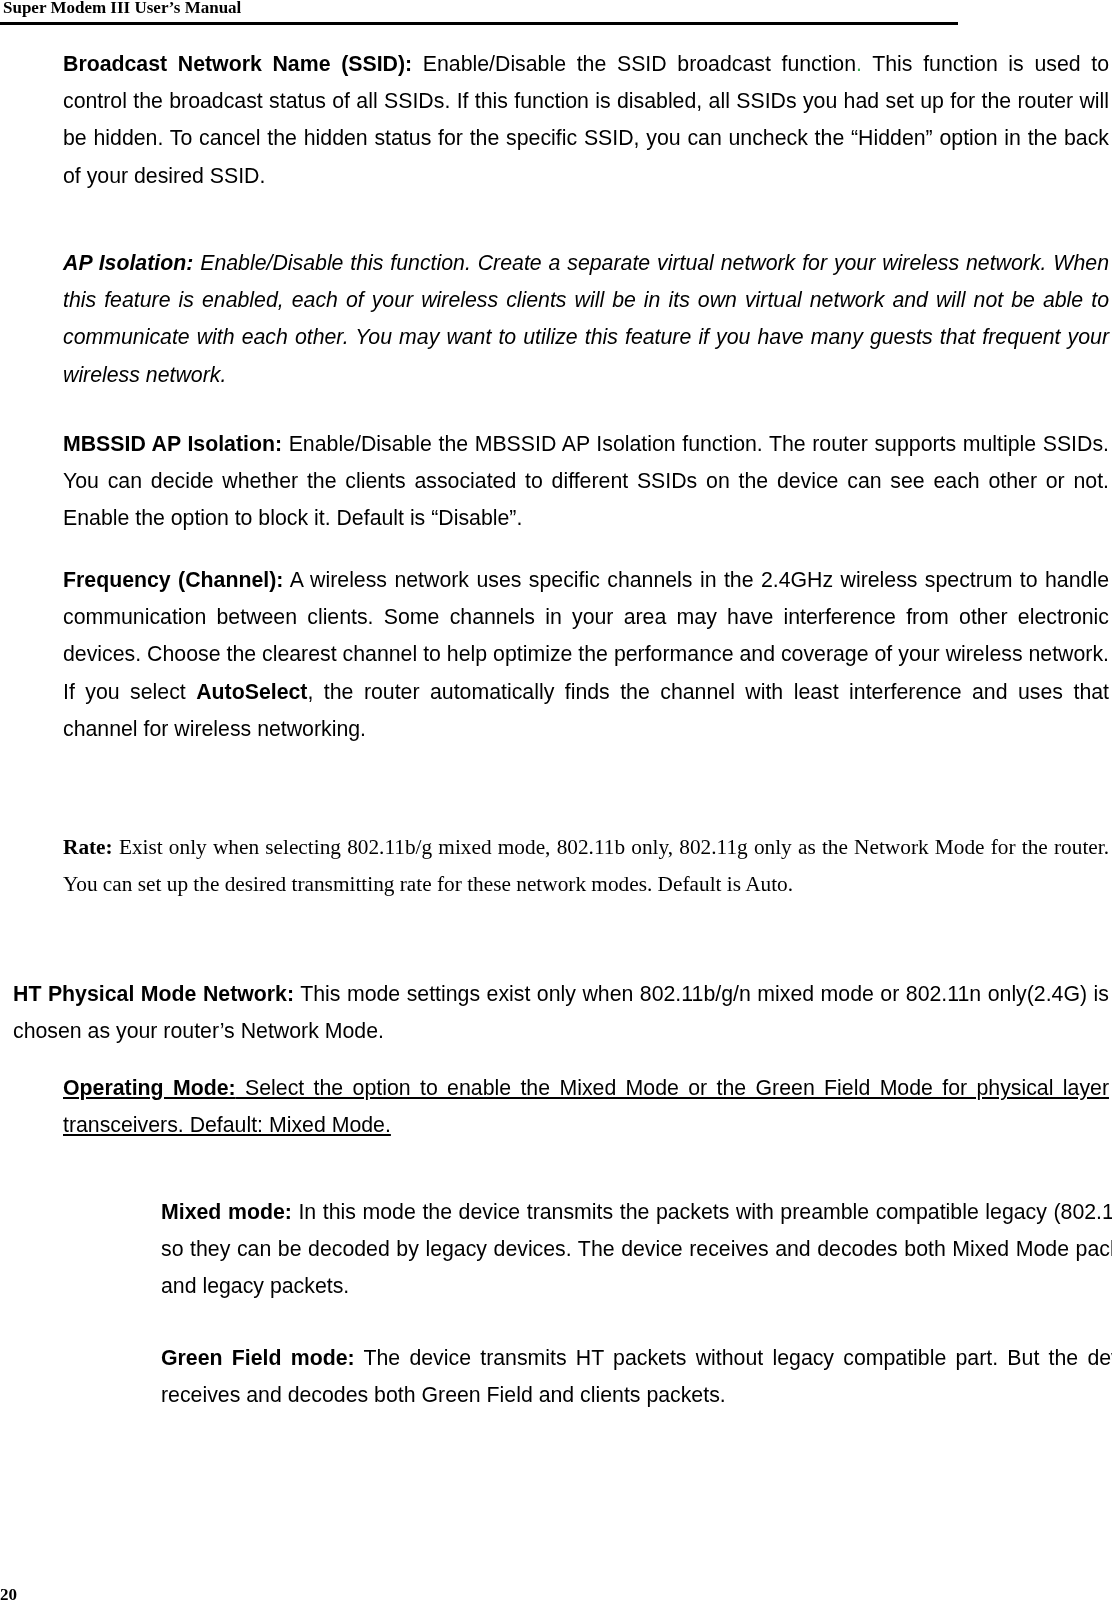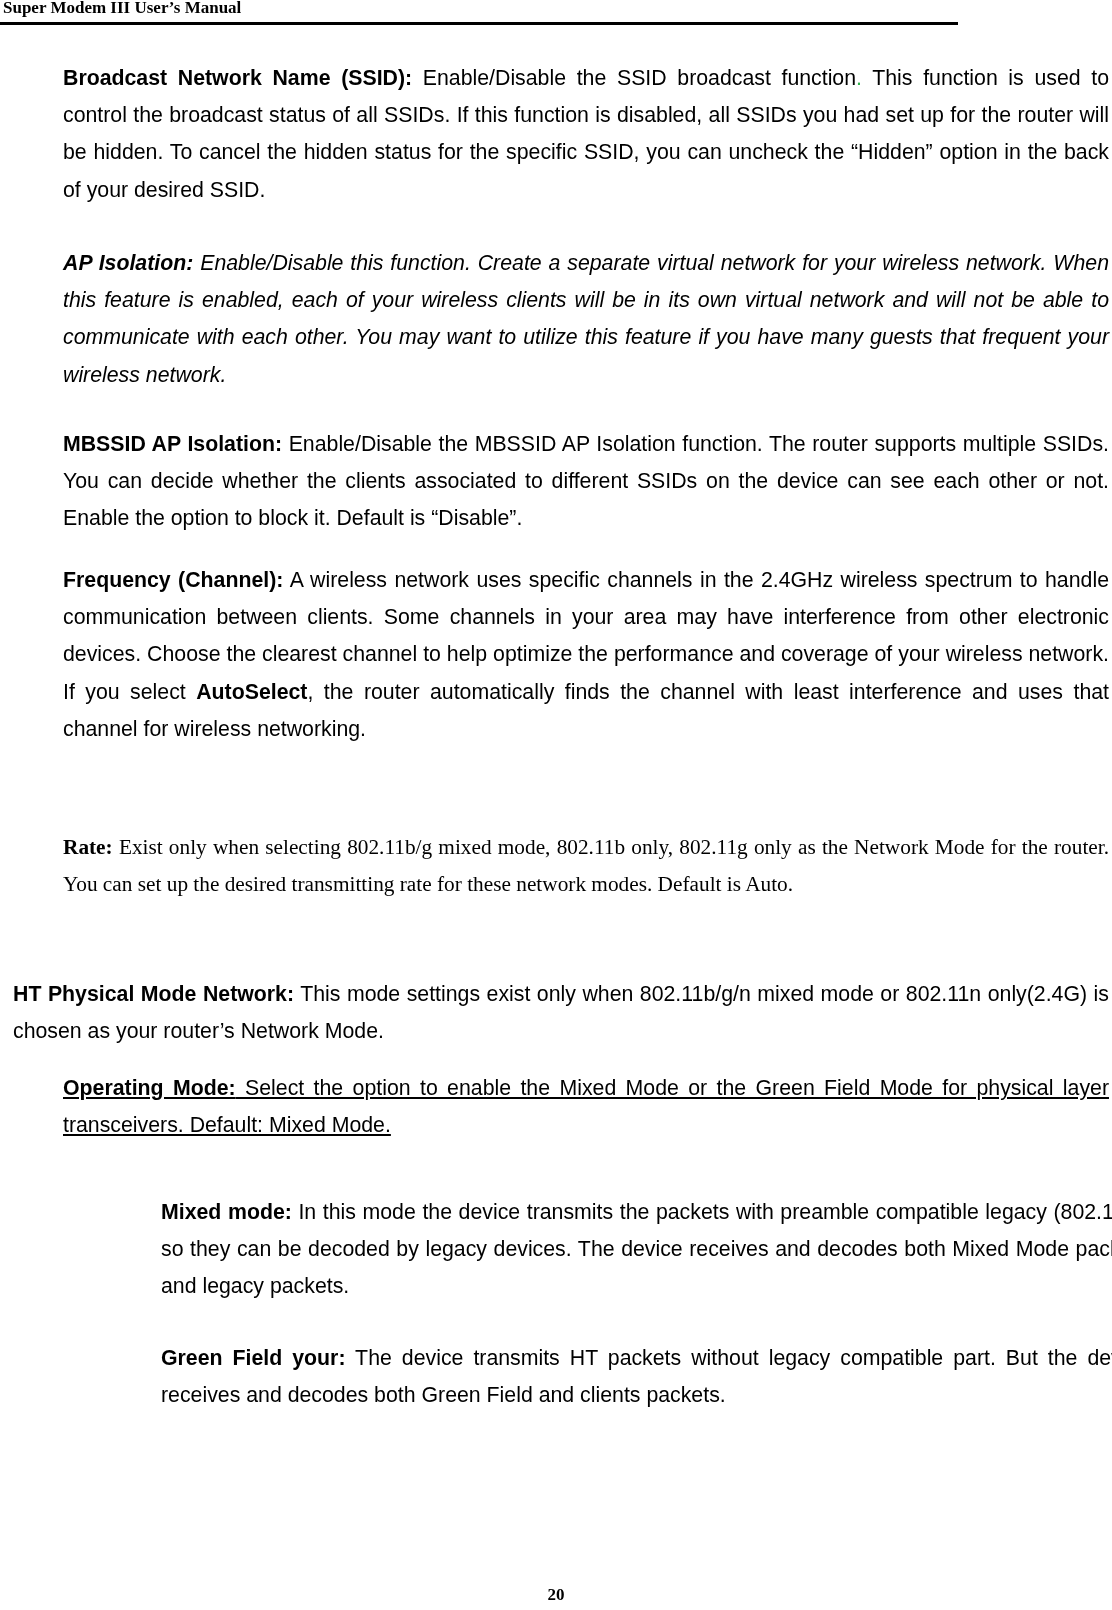--- a/index.html
+++ b/index.html
@@ -5,30 +5,30 @@
   html, body { margin:0; padding:0; background:#fff; }
   body { width:1112px; height:1610px; position:relative; overflow:hidden; color:#000; }
   .header { position:absolute; left:0; top:0; width:958px; height:22px; border-bottom:3px solid #000; }
   .header-title { position:absolute; left:3px; top:-2px; font-family:"Liberation Serif", serif; font-weight:bold; font-size:17px; }
   .para { position:absolute; font-family:"Liberation Sans", sans-serif; font-size:21.3px; line-height:37.2px; text-align:justify; }
   .para b { font-weight:bold; }
   .l1 { left:63px; width:1046px; }
   .l0 { left:13px; width:1096px; }
   .l2 { left:121px; width:988px;margin-left:40px; }
   .green { color:#2cb34a; }
-  .footer { position:absolute; left:0; width:1112px; top:1585px; text-align:center; font-family:"Liberation Serif", serif; font-weight:bold; font-size:17px; }
+  .footer { position:absolute; left:0; width:1112px; top:1585px; text-align:left; font-family:"Liberation Serif", serif; font-weight:bold; font-size:17px; }
 </style>
 </head>
 <body>
 
 <div class="header">
   <span class="header-title">Super Modem III User’s Manual</span>
 </div>
 
-<div class="para l1" style="top:60px;">
+<div class="para l1" style="top:46px;">
   <b>Broadcast Network Name (SSID):</b><span> Enable/Disable the SSID broadcast function</span><span class="green">.</span><span> This function is used to control the broadcast status of all SSIDs. If this function is disabled, all SSIDs you had set up for the router will be hidden. To cancel the hidden status for the specific SSID, you can uncheck the “Hidden” option in the back of your desired SSID.</span>
 </div>
 
 <div class="para l1" style="top:245px;font-style:italic;">
   <b>AP Isolation:</b><span> Enable/Disable this function. Create a separate virtual network for your wireless network. When this feature is enabled, each of your wireless clients will be in its own virtual network and will not be able to communicate with each other. You may want to utilize this feature if you have many guests that frequent your wireless network.</span>
 </div>
 
 <div class="para l1" style="top:426px;">
   <b>MBSSID AP Isolation:</b><span> Enable/Disable the MBSSID AP Isolation function. The router supports multiple SSIDs. You can decide whether the clients associated to different SSIDs on the device can see each other or not. Enable the option to block it. Default is “Disable”.</span>
 </div>
@@ -47,16 +47,16 @@
 
 <div class="para l1" style="top:1070px;text-decoration:underline;">
   <b>Operating Mode:</b><span> Select the option to enable the Mixed Mode or the Green Field Mode for physical layer transceivers. Default: Mixed Mode.</span>
 </div>
 
 <div class="para l2" style="top:1194px;">
   <b>Mixed mode:</b><span> In this mode the device transmits the packets with preamble compatible legacy (802.11g), so they can be decoded by legacy devices. The device receives and decodes both Mixed Mode packets and legacy packets.</span>
 </div>
 
 <div class="para l2" style="top:1340px;">
-  <b>Green Field your:</b><span> The device transmits HT packets without legacy compatible part. But the device receives and decodes both Green Field and clients packets.</span>
+  <b>Green Field mode:</b><span> The device transmits HT packets without legacy compatible part. But the device receives and decodes both Green Field and clients packets.</span>
 </div>
 
 <div class="footer">20</div>
 
 </body></html>

